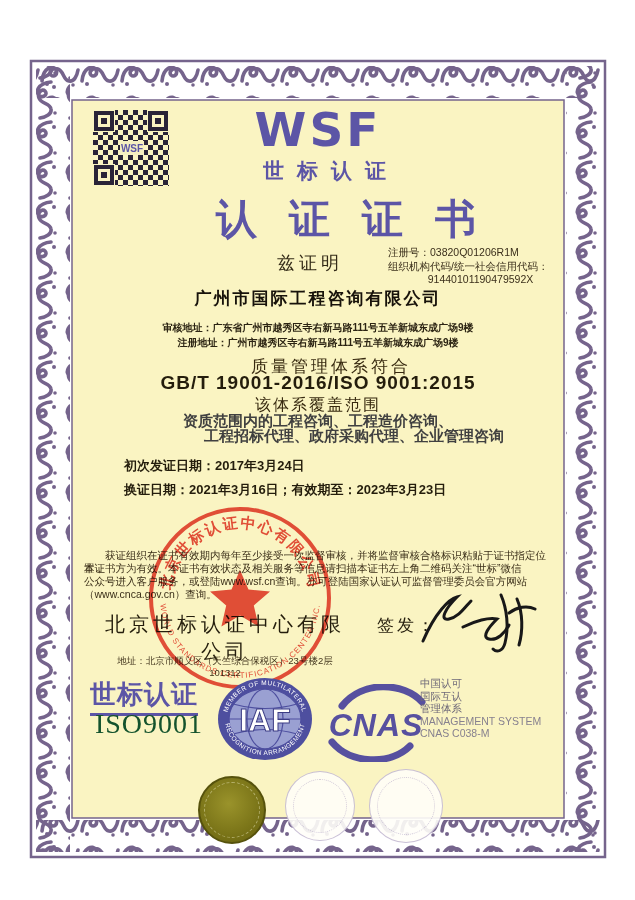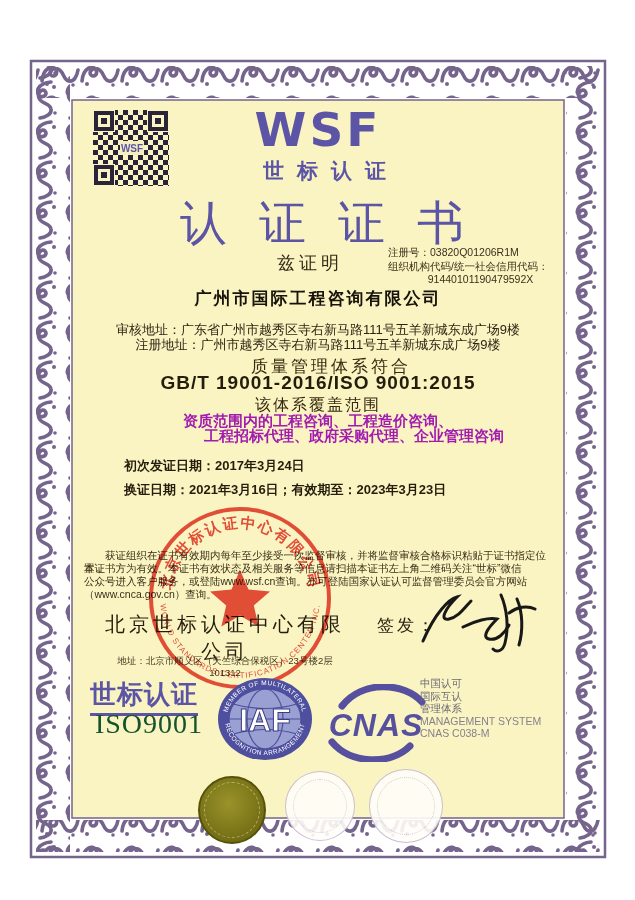--- a/index.html
+++ b/index.html
@@ -7,36 +7,36 @@
         font-family:"Liberation Sans",sans-serif;color:#332a17;}
   .abs{position:absolute;}
   .ctr{left:72px;width:492px;text-align:center;}
   .serif{font-family:"Liberation Serif",serif;}
 
   
   .qr{left:93px;top:110px;}
   .wsf-logo{top:102px;font-size:47px;font-weight:800;letter-spacing:3px;color:#5c55a6;
             font-family:"DejaVu Sans",sans-serif;}
   .wsf-sub{top:157px;font-size:21px;font-weight:700;color:#5c55a6;letter-spacing:13px;padding-left:13px;}
-  .cert-title{top:192px;font-size:47px;font-weight:400;color:#5c55a6;letter-spacing:32px;padding-left:20px;
+  .cert-title{top:192px;font-size:41px;font-weight:700;color:#5c55a6;letter-spacing:32px;padding-left:44px;
               font-family:"Liberation Serif",serif;}
   .certify{left:277px;top:251px;font-size:18px;letter-spacing:4px;}
   .regblock{left:388px;top:246px;width:185px;font-size:10.5px;line-height:1.3;color:#3b2f1b;}
   .regblock .code-line{text-align:center;}
 
   
   .company{top:287px;font-size:17px;font-weight:700;color:#17120a;letter-spacing:2px;}
-  .addr{font-size:13px;font-weight:400;color:#2c2413;}
+  .addr{font-size:10px;font-weight:700;color:#2c2413;}
   .addr1{top:321px;} .addr2{top:336px;}
 
   
   .sysline{top:355px;font-size:17px;letter-spacing:3px;color:#37290f;margin-left:13px;}
   .gbt{top:372px;font-size:19px;font-weight:700;color:#241d0c;letter-spacing:1px;}
   .scopetitle{top:395px;font-size:16px;letter-spacing:2px;color:#37290f;}
-  .scope{font-size:15px;font-weight:700;color:#a21caf;}
+  .scope{font-size:15px;font-weight:700;color:#404040;}
   .scope1{top:412px;} .scope2{top:427px;padding-left:36px;}
 
   
   .dateline{left:124px;font-size:13px;font-weight:700;color:#241d0c;}
   .date1{top:457px;} .date2{top:481px;}
 
   
   .fine{left:84px;width:466px;font-size:10.5px;line-height:13px;color:#3a2e18;}
   .fine-0{top:549px;text-indent:21px;} .fine-1{top:562px;} .fine-2{top:575px;} .fine-3{top:588px;}
 

